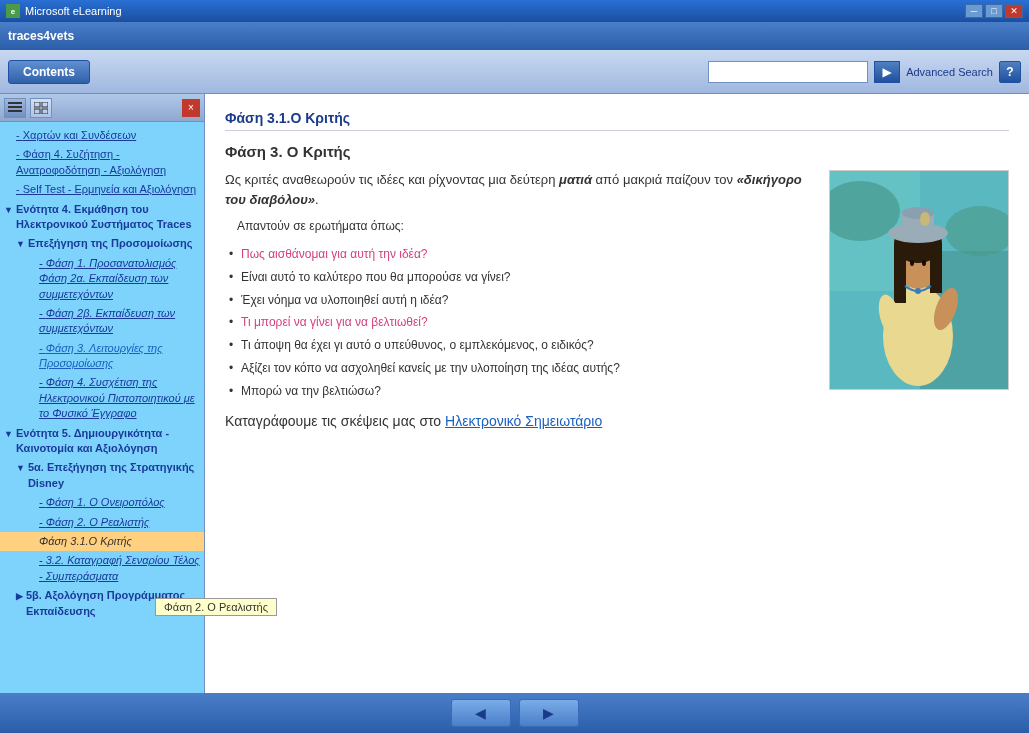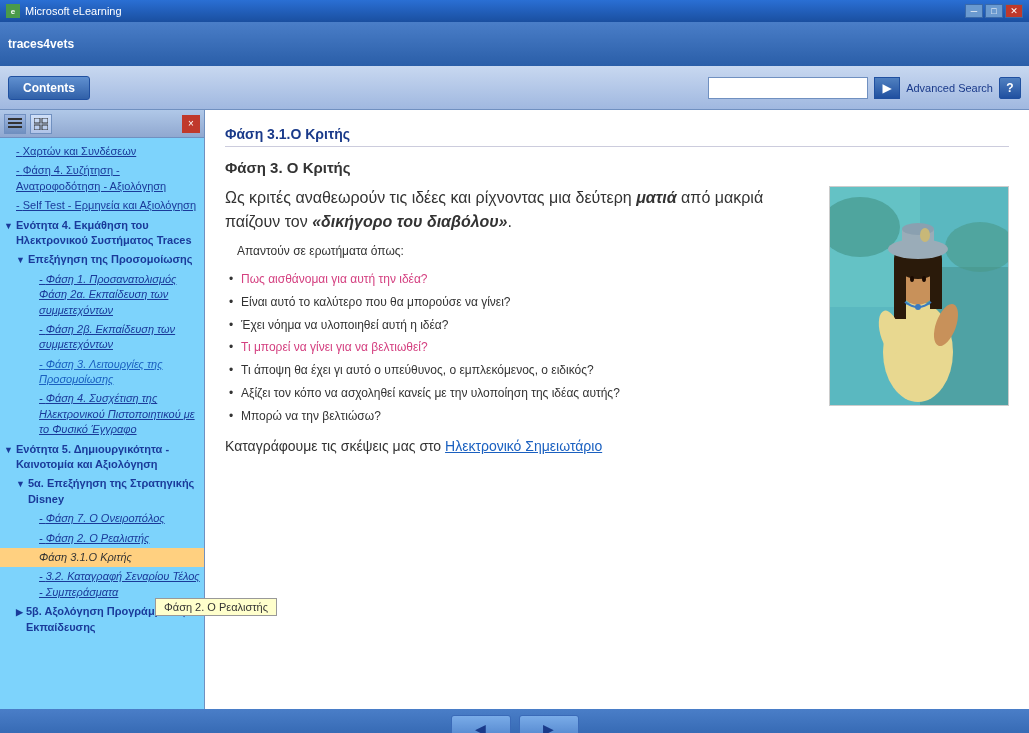--- a/index.html
+++ b/index.html
@@ -48,21 +48,21 @@
       font-size: 9px;
       cursor: pointer;
       display: flex;
       align-items: center;
       justify-content: center;
     }
     #title-bar .win-btn.close { background: #c0392b; }
 
     
     #app-bar {
-      height: 44px;
+      height: 28px;
       background: linear-gradient(to bottom, #4a7ec8, #2a5ea8);
       display: flex;
       align-items: center;
       padding: 0 8px;
       color: white;
       font-size: 12px;
       font-weight: bold;
     }
 
     
@@ -259,21 +259,21 @@
       margin-bottom: 10px;
     }
     .content-area {
       display: flex;
       gap: 16px;
     }
     .text-content {
       flex: 1;
     }
     .intro-text {
-      font-size: 16px;
+      font-size: 13px;
       color: #333;
       margin-bottom: 10px;
       line-height: 1.5;
     }
     .intro-text .bold-italic {
       font-weight: bold;
       font-style: italic;
     }
     .sub-text {
       font-size: 12px;
@@ -432,21 +432,21 @@
         <span class="tree-arrow">▼</span>
         <span>Ενότητα 5. Δημιουργικότητα - Καινοτομία και Αξιολόγηση</span>
       </div>
 
       <div class="tree-section tree-indent">
         <span class="tree-arrow">▼</span>
         <span>5α. Επεξήγηση της Στρατηγικής Disney</span>
       </div>
 
       <div class="tree-item tree-indent2 link">
-        - <span>Φάση 7. Ο Ονειροπόλος</span>
+        - <span>Φάση 1. Ο Ονειροπόλος</span>
       </div>
       <div class="tree-item tree-indent2 link">
         - <span>Φάση 2. Ο Ρεαλιστής</span>
       </div>
       <div class="tree-item tree-indent2 selected">
         <span>Φάση 3.1.Ο Κριτής</span>
       </div>
       <div class="tree-item tree-indent2 link">
         - <span>3.2. Καταγραφή Σεναρίου Τέλος - Συμπεράσματα</span>
       </div>

